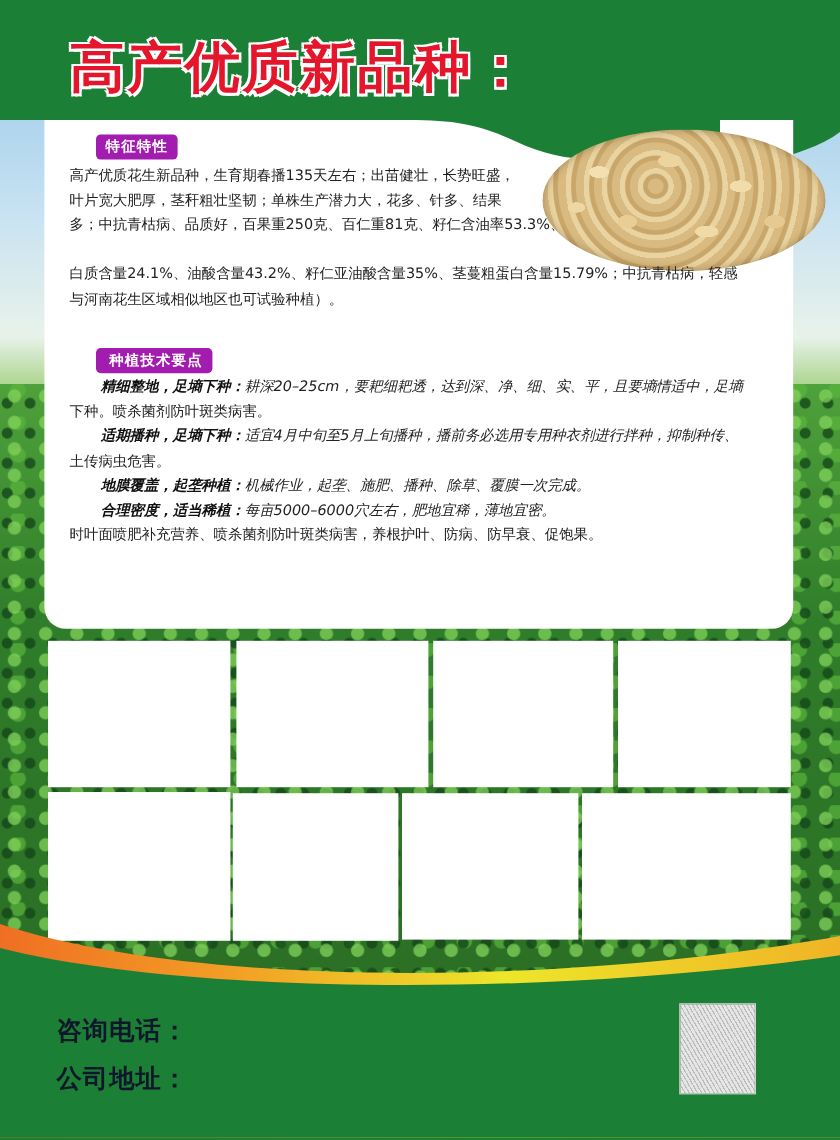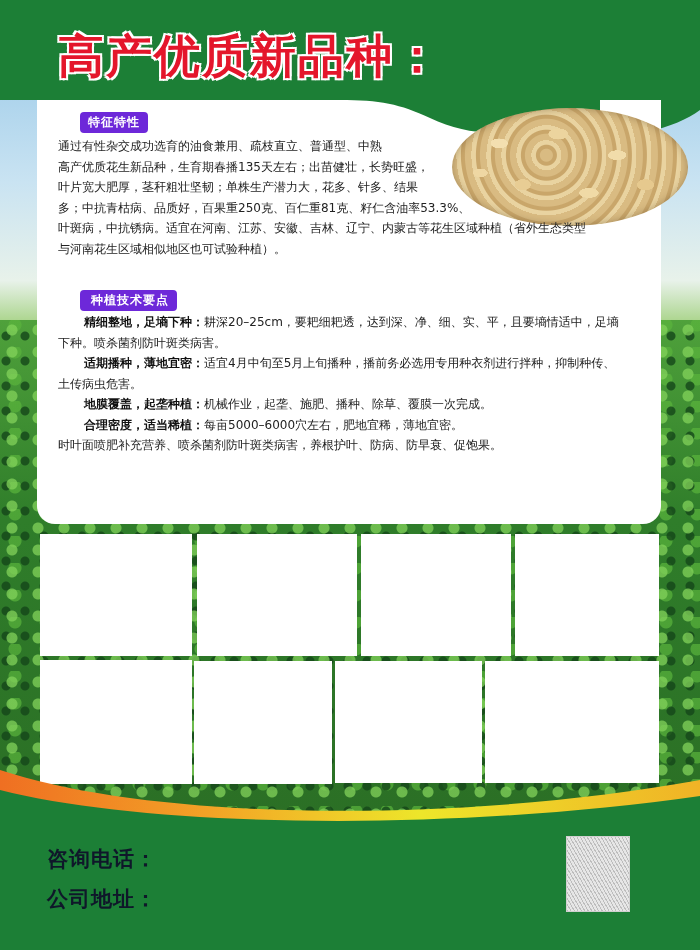--- a/index.html
+++ b/index.html
@@ -32,25 +32,25 @@
        radial-gradient(ellipse 14px 8px at 20% 30%, #f3dfb0 60%, transparent 62%),
        radial-gradient(ellipse 16px 9px at 45% 22%, #ecd49e 60%, transparent 62%),
        radial-gradient(ellipse 15px 8px at 70% 40%, #f1dcaa 60%, transparent 62%),
        radial-gradient(ellipse 13px 9px at 30% 65%, #e8cd94 60%, transparent 62%),
        radial-gradient(ellipse 16px 8px at 58% 72%, #f0daa6 60%, transparent 62%),
        radial-gradient(ellipse 14px 9px at 82% 65%, #e6c98e 60%, transparent 62%),
        radial-gradient(ellipse 12px 7px at 12% 55%, #efd7a3 60%, transparent 62%),
        repeating-radial-gradient(circle at 40% 40%, #d9bb82 0 6px, #c9a66a 7px 10px, #e9d3a0 11px 15px);
      box-shadow:inset 0 0 8px rgba(80,60,30,.4); }
 
-  .badge { position:absolute; background:#6d28d9; color:#fff; font-size:12px; font-weight:bold;
+  .badge { position:absolute; background:#a21caf; color:#fff; font-size:12px; font-weight:bold;
            padding:2px 8px; border-radius:4px; letter-spacing:1px; }
   .p { position:absolute; font-size:12px; color:#222; line-height:20.5px; }
   .p b { font-weight:bold; color:#111; }
-  .indent { padding-left:26px; }
+  .indent { padding-left:26px;font-style:italic; }
 
   
   .box { position:absolute; background:#ffffff; }
 
   
   .footer-label { position:absolute; left:47px; font-size:21px; font-weight:bold; color:#0f172a; letter-spacing:1px; }
   .qr { position:absolute; left:566px; top:836px; width:62px; height:74px;
         background:repeating-linear-gradient(60deg,#bdbdbd 0 1px,#e6e6e6 1px 3px); border:1px solid #d0d0d0; }
 </style>
 </head>
@@ -68,35 +68,34 @@
   <svg style="position:absolute;left:340px;top:96px" width="260" height="40">
     <path d="M0 4 C40 4 60 8 90 22 C120 36 150 40 180 34 C210 28 230 22 260 24 V0 H0 Z" fill="#1c7f36"></path>
   </svg>
 
   <div class="title">高产优质新品种：</div>
 
   <div class="peanut"></div>
 
   <div class="badge" style="left:80px;top:112px;">特征特性</div>
   <div class="p" style="left:58px;top:136px;width:400px;">
-    <div>通过有性杂交成功选育的油食兼用、疏枝直立、普通型、中熟</div>
     <div>高产优质花生新品种，生育期春播135天左右；出苗健壮，长势旺盛，</div>
     <div>叶片宽大肥厚，茎秆粗壮坚韧；单株生产潜力大，花多、针多、结果</div>
     <div style="white-space:nowrap;">多；中抗青枯病、品质好，百果重250克、百仁重81克、籽仁含油率53.3%、</div>
   </div>
   <div class="p" style="left:58px;top:218px;width:590px;white-space:nowrap;">
-    <div>叶斑病，中抗锈病。适宜在河南、江苏、安徽、吉林、辽宁、内蒙古等花生区域种植（省外生态类型</div>
+    <div>白质含量24.1%、油酸含量43.2%、籽仁亚油酸含量35%、茎蔓粗蛋白含量15.79%；中抗青枯病，轻感</div>
     <div>与河南花生区域相似地区也可试验种植）。</div>
   </div>
 
   <div class="badge" style="left:80px;top:290px;padding-left:11px;">种植技术要点</div>
   <div class="p" style="left:58px;top:312px;width:600px;white-space:nowrap;">
     <div class="indent"><b>精细整地，足墒下种：</b><span>耕深20–25cm，要耙细耙透，达到深、净、细、实、平，且要墒情适中，足墒</span></div>
     <div>下种。喷杀菌剂防叶斑类病害。</div>
-    <div class="indent"><b>适期播种，薄地宜密：</b><span>适宜4月中旬至5月上旬播种，播前务必选用专用种衣剂进行拌种，抑制种传、</span></div>
+    <div class="indent"><b>适期播种，足墒下种：</b><span>适宜4月中旬至5月上旬播种，播前务必选用专用种衣剂进行拌种，抑制种传、</span></div>
     <div>土传病虫危害。</div>
     <div class="indent"><b>地膜覆盖，起垄种植：</b><span>机械作业，起垄、施肥、播种、除草、覆膜一次完成。</span></div>
     <div class="indent"><b>合理密度，适当稀植：</b><span>每亩5000–6000穴左右，肥地宜稀，薄地宜密。</span></div>
     <div>时叶面喷肥补充营养、喷杀菌剂防叶斑类病害，养根护叶、防病、防早衰、促饱果。</div>
   </div>
 
   <div class="box" style="left:40px;top:534px;width:152px;height:122px;"></div>
   <div class="box" style="left:197px;top:534px;width:160px;height:122px;"></div>
   <div class="box" style="left:361px;top:534px;width:150px;height:122px;"></div>
   <div class="box" style="left:515px;top:534px;width:144px;height:122px;"></div>

